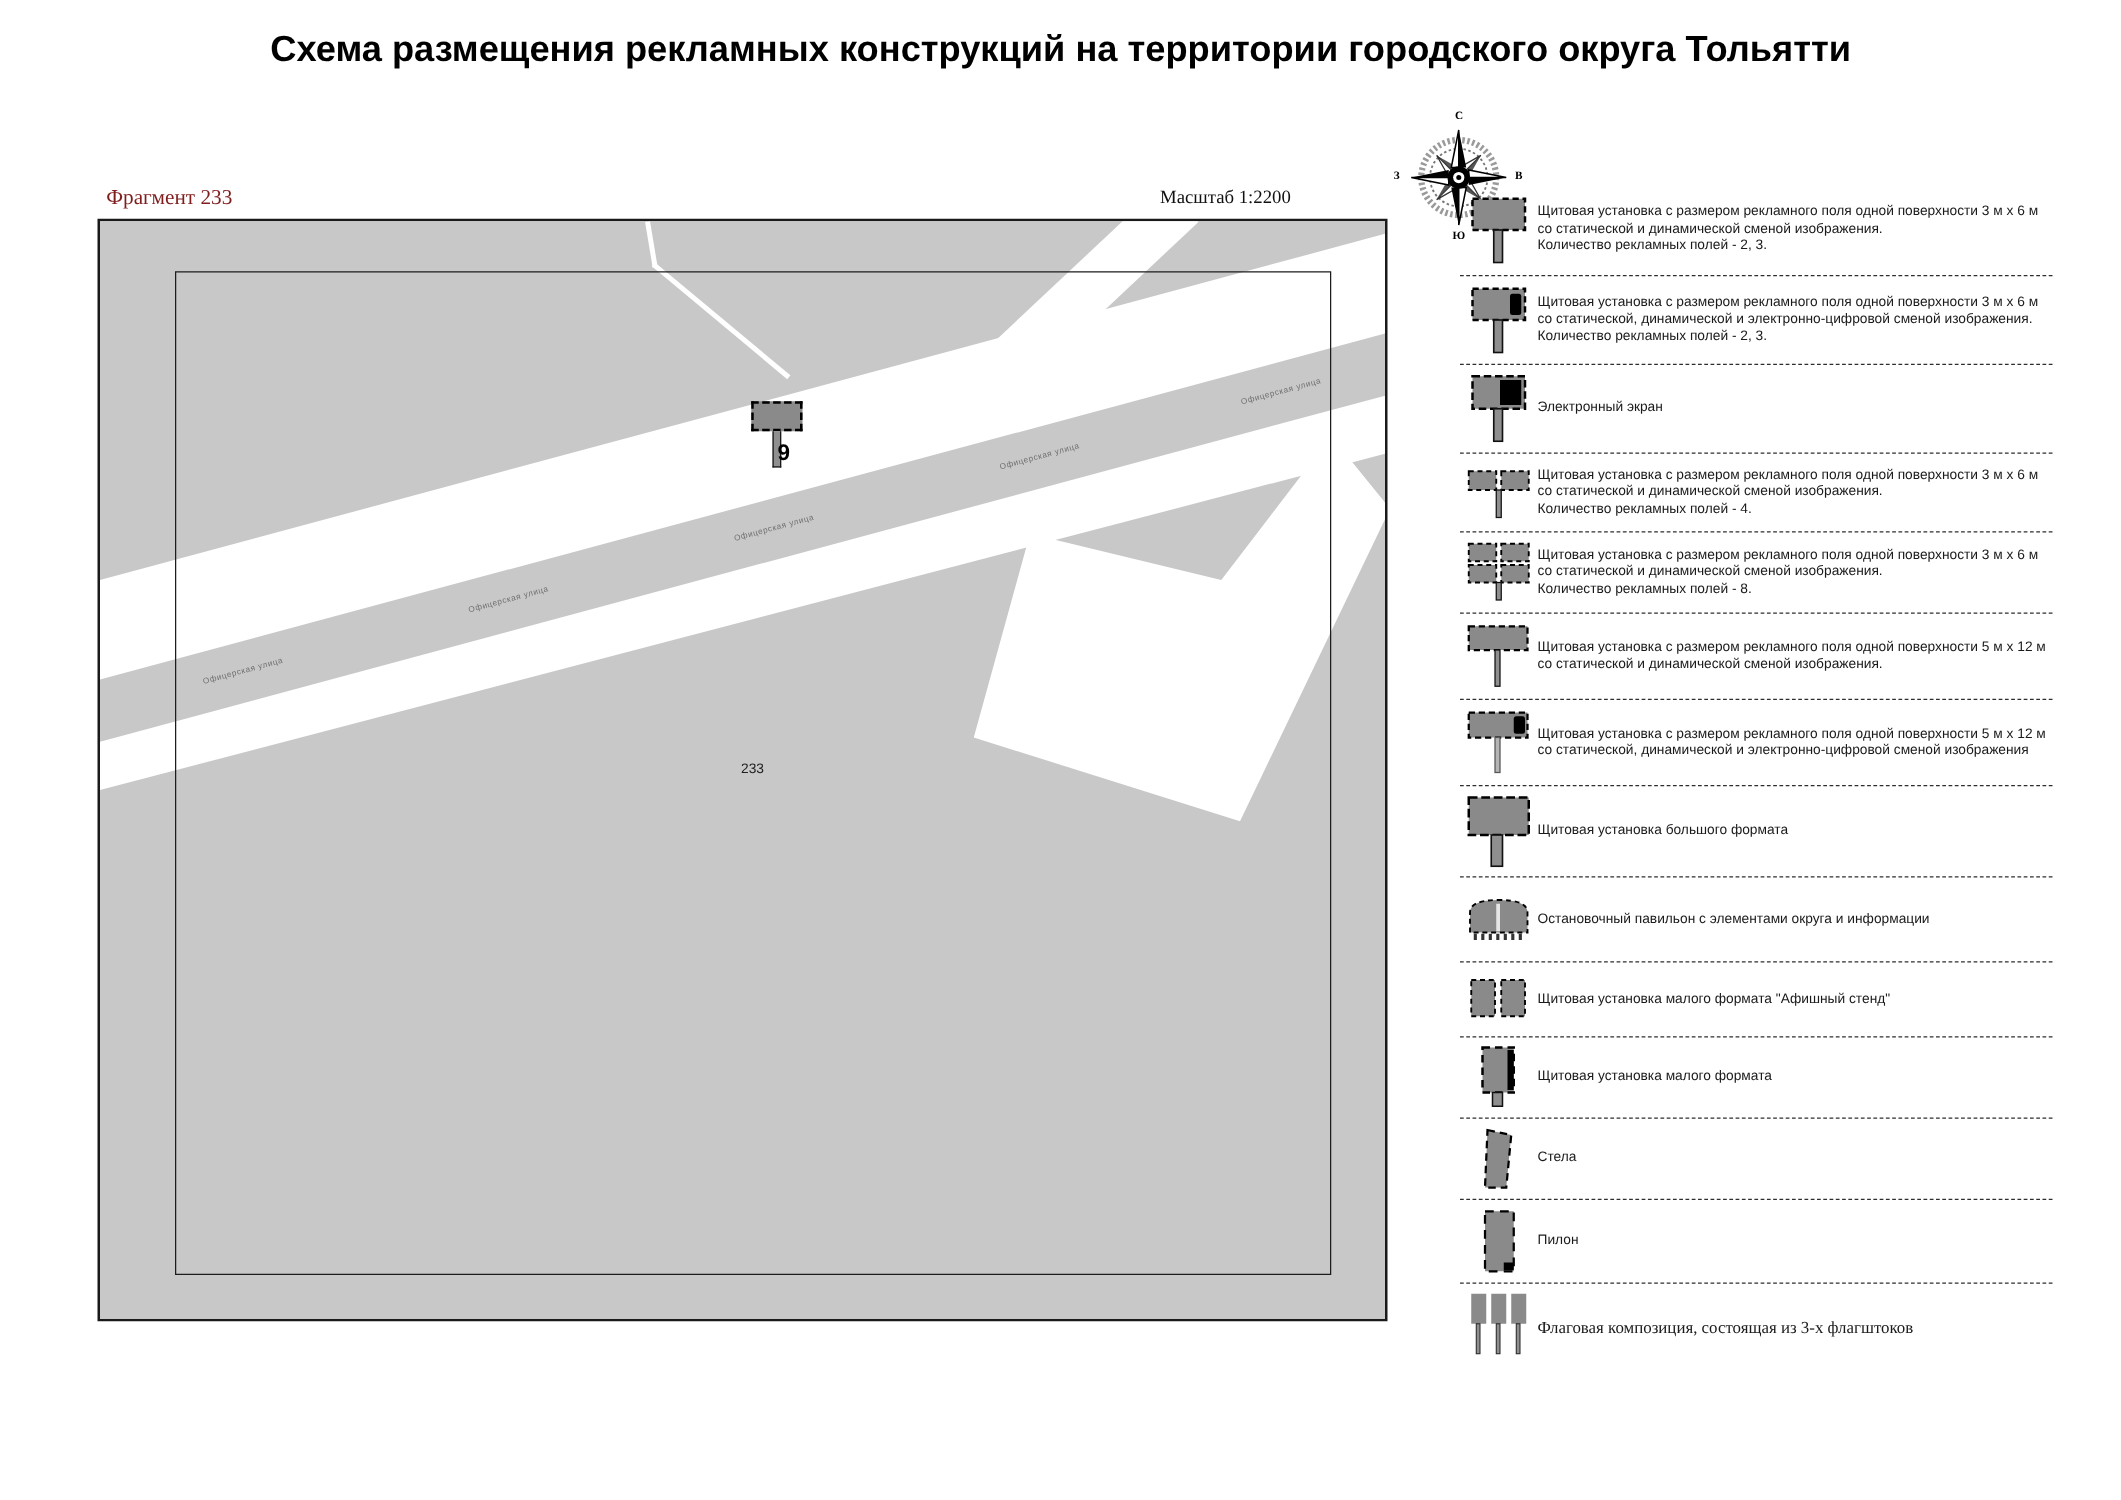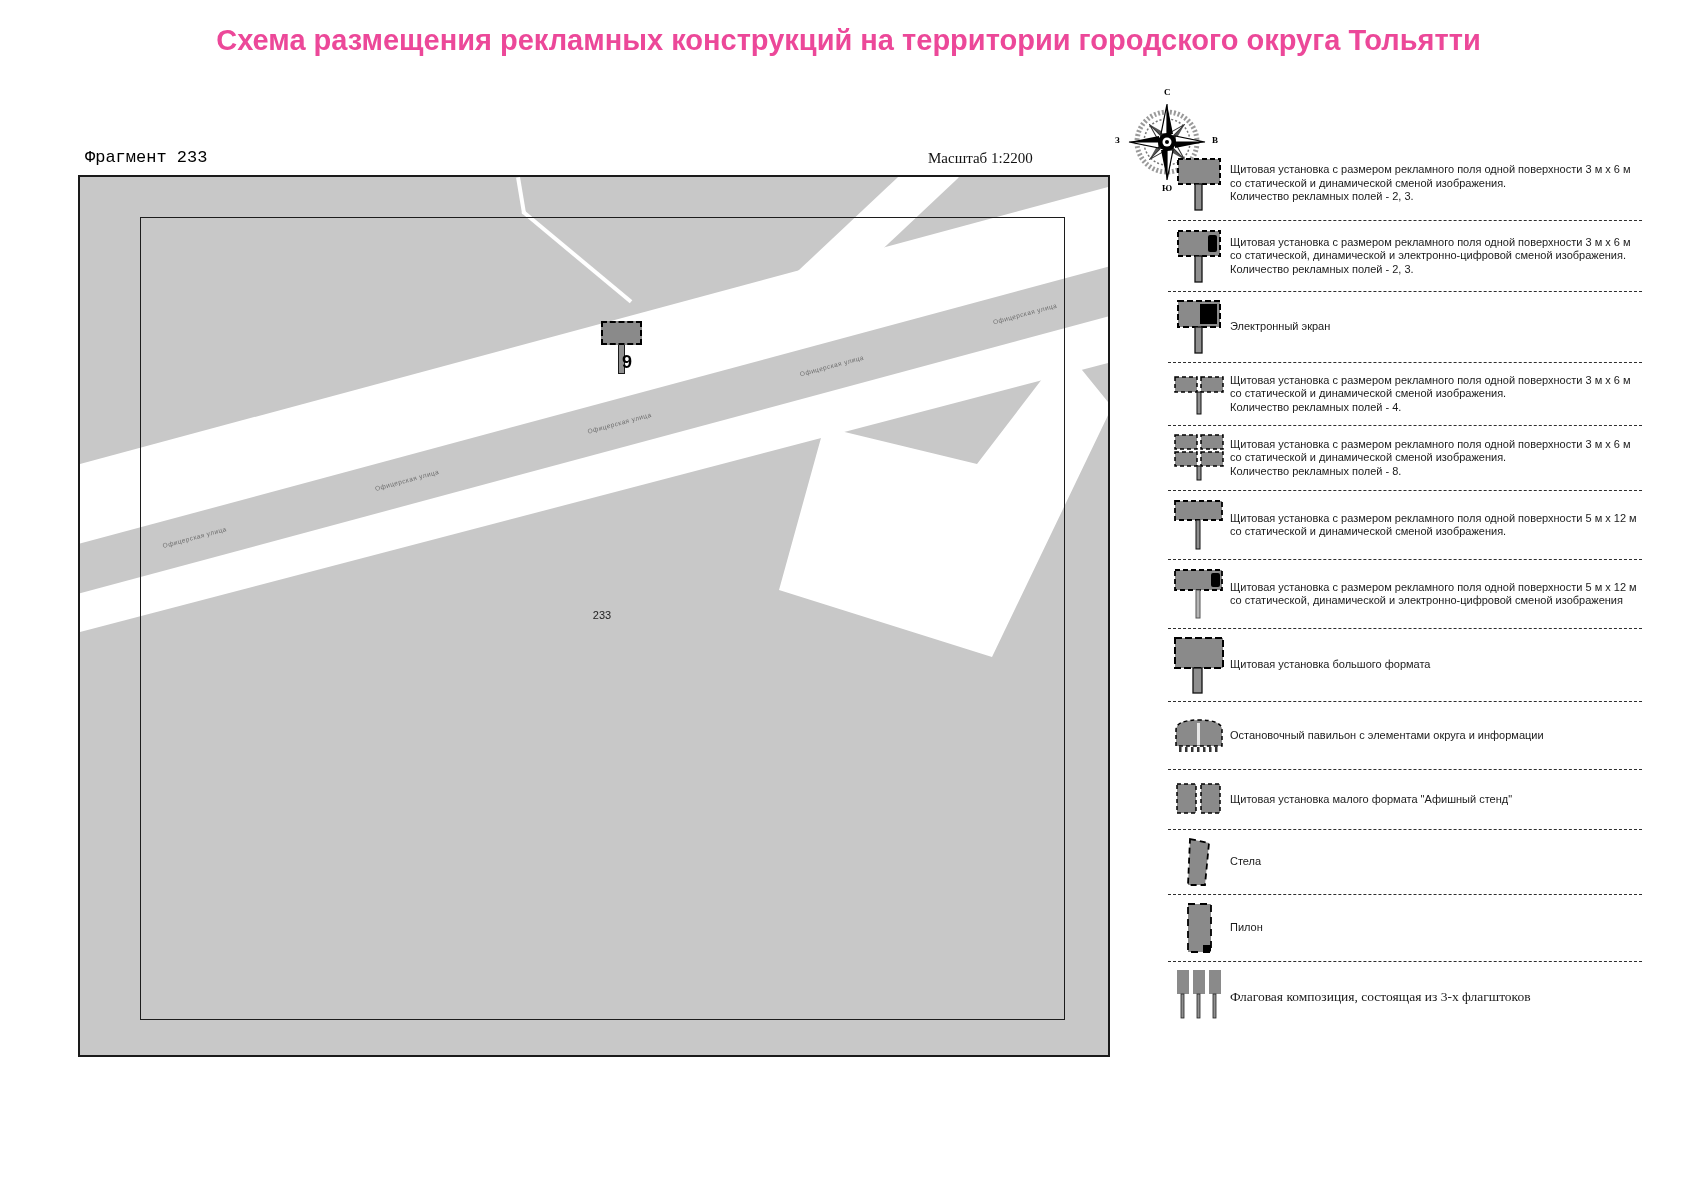--- a/index.html
+++ b/index.html
@@ -1,21 +1,21 @@
 <!DOCTYPE html>
 <html><head>
 <meta charset="utf-8">
 <style>
   * { margin:0; padding:0; box-sizing:border-box; }
   html,body { width:1697px; height:1200px; background:#fff; font-family:"Liberation Sans",sans-serif; overflow:hidden; position:relative; }
 
   .page-title { position:absolute; top:24px; left:0; width:1697px; text-align:center;
-    font-size:29px; font-weight:bold; color:#ec4899; letter-spacing:0; }
-
-  .fragment-label { position:absolute; left:85px; top:148px; font-family:Liberation Mono, monospace; font-size:17px; color:#000000; }
+    font-size:29px; font-weight:bold; color:#000000; letter-spacing:0; }
+
+  .fragment-label { position:absolute; left:85px; top:148px; font-family:Liberation Serif, serif; font-size:17px; color:#7f1d1d; }
   .scale-label    { position:absolute; left:928px; top:150px; font-family:"Liberation Serif",serif; font-size:15px; color:#111; }
 
   
   .compass { position:absolute; left:1117px; top:90px; width:100px; height:104px; }
   .compass .cpt { position:absolute; font-family:"Liberation Serif",serif; font-size:9px; font-weight:bold; color:#000; }
 
   
   .map { position:absolute; left:78px; top:175px; width:1032px; height:882px;
          border:2px solid #1a1a1a; background:#fff; overflow:hidden; }
   .map .layer { position:absolute; left:0; top:0; width:100%; height:100%; }
@@ -287,20 +287,32 @@
       <svg width="50" height="40">
           <rect x="3" y="4" width="19" height="29" fill="#8a8a8a" stroke="#000" stroke-width="1.5" stroke-dasharray="4 3"></rect>
           <rect x="27" y="4" width="19" height="29" fill="#8a8a8a" stroke="#000" stroke-width="1.5" stroke-dasharray="4 3"></rect>
         </svg>
     </div>
     <div class="ltxt">
         <div>Щитовая установка малого формата "Афишный стенд"</div>
       </div>
   </div>
 
+  <div class="lrow r11">
+    <div class="lic">
+      <svg width="44" height="52">
+          <rect x="9" y="2" width="25" height="36" fill="#8a8a8a" stroke="#000" stroke-width="2" stroke-dasharray="6 4"></rect>
+          <rect x="29" y="4" width="5" height="32" fill="#000"></rect>
+          <rect x="17" y="38" width="8" height="11" fill="#8f8f8f" stroke="#111" stroke-width="1.2"></rect>
+        </svg>
+    </div>
+    <div class="ltxt">
+        <div>Щитовая установка малого формата</div>
+      </div>
+  </div>
 
   <div class="lrow r12">
     <div class="lic">
       <svg width="36" height="52">
           <polygon points="9,3 28,7 24,49 7,49" fill="#8a8a8a" stroke="#000" stroke-width="1.8" stroke-dasharray="6 4"></polygon>
         </svg>
     </div>
     <div class="ltxt">
         <div>Стела</div>
       </div>

